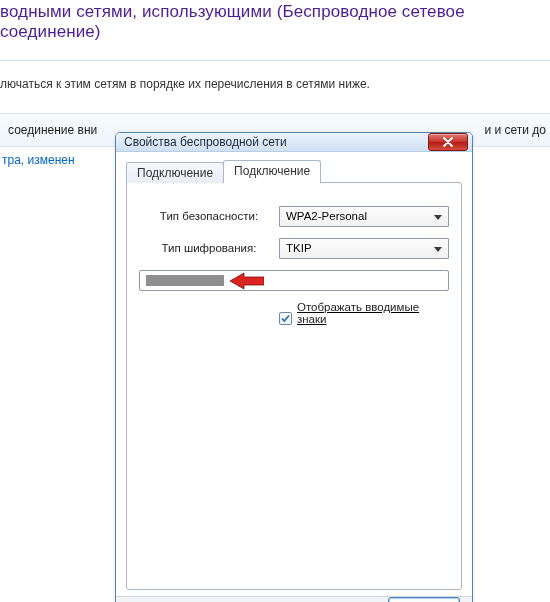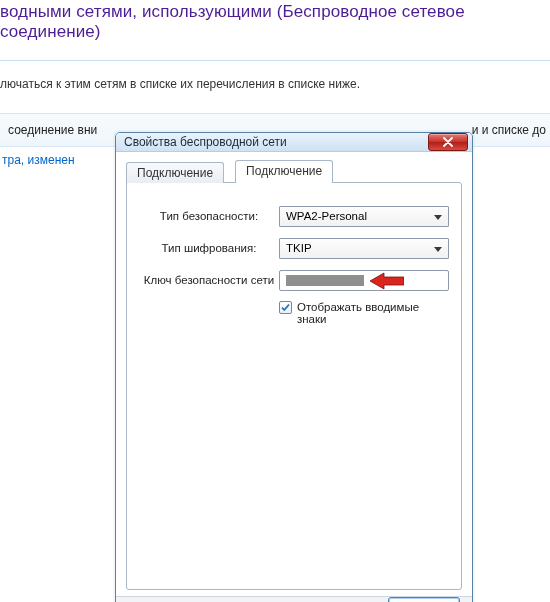--- a/index.html
+++ b/index.html
@@ -77,21 +77,21 @@
 
     .dialog-body {
       flex: 1;
       padding: 8px 10px 6px 10px;
       position: relative;
       background:#fff;
     }
 
     .tabs {
       display: flex;
-      gap: 12px;
+      gap: 0;
       position: relative;
       z-index: 2;
     }
     .tab {
       font-size: 12px;
       padding: 3px 10px;
       background: linear-gradient(#fdfdfe,#f1f5fa);
       border: 1px solid #a8b8c8;
       border-bottom: none;
       border-radius: 3px 3px 0 0;
@@ -172,24 +172,25 @@
       position: absolute;
       left: 90px;
       top: 1px;
       width: 34px;
       height: 18px;
       display:block;
     }
 
     .checkbox-row {
       display: flex;
-      align-items: flex-start;
+      align-items: flex-end;
       margin-left: 140px;
       margin-top: 4px;
       gap: 5px;
+      text-decoration: underline;
     }
     .win-checkbox {
       width: 13px; height: 13px;
       border: 1px solid #6d8aa5;
       border-radius: 2px;
       background: linear-gradient(#fff,#e8f0f8);
       display: flex;
       align-items: center;
       justify-content: center;
       cursor:pointer;
@@ -223,24 +224,24 @@
     .win-button.default {
       border: 1px solid #4f84bb;
       box-shadow: inset 0 0 0 1px #a9ccef;
     }
   </style>
 </head>
 <body>
 
 <div class="bg-header">водными сетями, использующими (Беспроводное сетевое соединение)</div>
 <div class="bg-divider"></div>
-<div class="bg-text">лючаться к этим сетям в списке их перечисления в списке ниже.</div>
+<div class="bg-text">лючаться к этим сетям в порядке их перечисления в сетями ниже.</div>
 <div class="bg-toolbar">
   <span class="tb-seg">соединение вни</span>
-  <span class="tb-shared">и и списке до</span>
+  <span class="tb-shared">и и сети до</span>
 </div>
 <div class="bg-link">тра, изменен</div>
 
 <div class="dialog">
 
   <div class="titlebar">
     <span class="titlebar-title">Свойства беспроводной сети</span>
     <div class="close-btn">
       <span>
         <svg viewBox="0 0 12 10">
@@ -269,21 +270,20 @@
       <div class="form-row">
         <div class="form-label">Тип шифрования:</div>
         <div class="select-wrap">
           <div class="win-select">
             <span>TKIP</span>
           </div>
         </div>
       </div>
 
       <div class="form-row">
-        <div class="form-label">Ключ безопасности сети</div>
         <div class="key-input">
           <div class="key-box">
             <div class="key-mask"></div>
             <span class="arrow-annotation">
               <svg viewBox="0 0 34 18">
                 <polygon points="0,9 14,1 14,5 34,5 34,13 14,13 14,17" fill="#d9241f" stroke="#7e130f" stroke-width="0.8"></polygon>
               </svg>
             </span>
           </div>
         </div>

